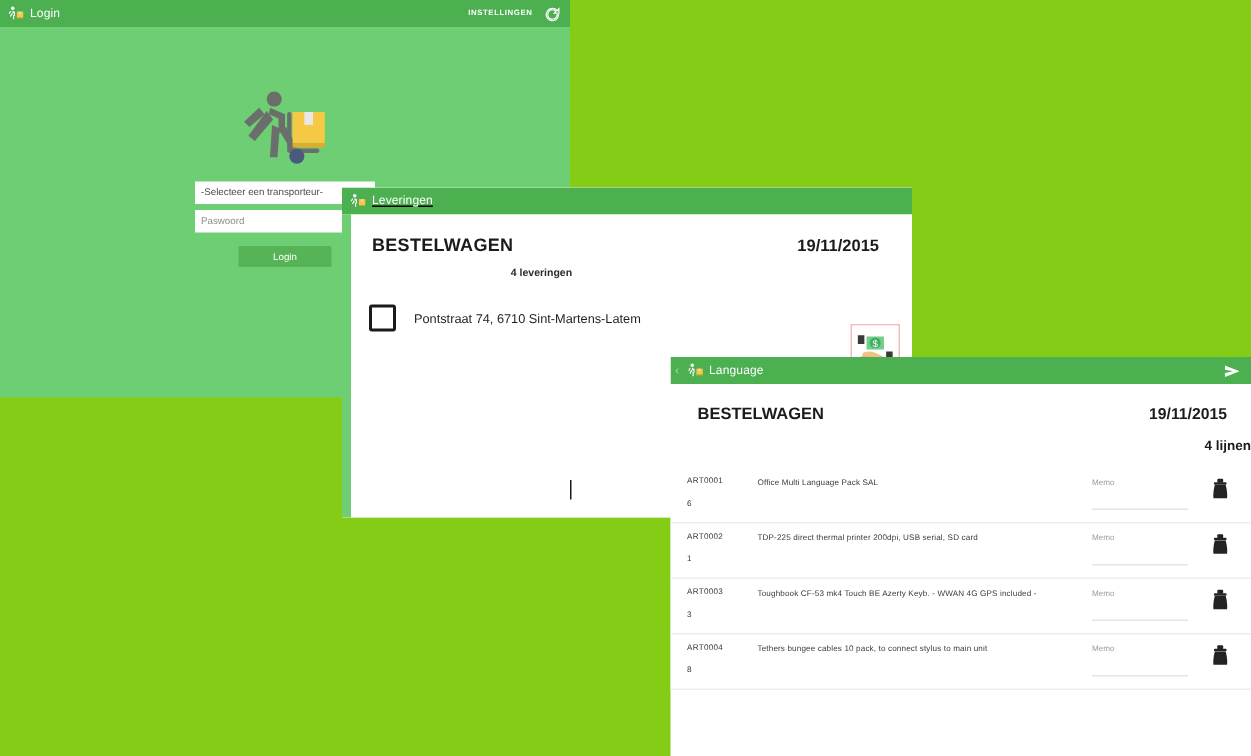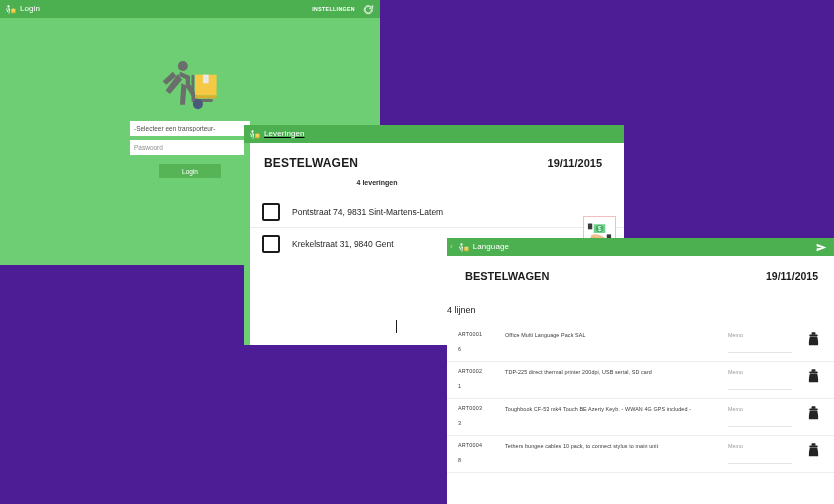--- a/index.html
+++ b/index.html
@@ -8,21 +8,21 @@
     background: #ffffff;
     width: 834px;
     height: 504px;
     overflow: hidden;
     font-family: "Liberation Sans", sans-serif;
   }
   .stage {
     position: relative;
     width: 834px;
     height: 504px;
-    background: #4c1d95;
+    background: #84cc16;
   }
 
   
   .window {
     position: absolute;
     background: #ffffff;
     overflow: hidden;
   }
   .titlebar {
     height: 18px;
@@ -126,21 +126,21 @@
     color: #ffffff;
     border: none;
     font-family: "Liberation Sans", sans-serif;
     font-size: 6.5px;
     cursor: pointer;
     border-radius: 1px;
   }
 
   
   #win-leveringen {
-    left: 244px; top: 125px; width: 380px; height: 220px;
+    left: 228px; top: 125px; width: 380px; height: 220px;
     background: #ffffff;
     box-shadow: 0 0 0 0 rgba(0,0,0,0);
     text-decoration: underline;
   }
   #win-leveringen .side-strip {
     position: absolute;
     left: 0; top: 18px; bottom: 0; width: 6px;
     background: #6ece73;
   }
   .lev-body {
@@ -227,25 +227,25 @@
     justify-content: space-between;
     padding: 14px 16px 0 18px;
   }
   .lvg-head .veh {
     font-size: 11px; font-weight: bold; color: #1b1b1b;
   }
   .lvg-head .date {
     font-size: 10.5px; font-weight: bold; color: #1b1b1b;
   }
   .lvg-sub {
-    text-align: left;
+    text-align: right;
     font-size: 9px;
-    font-weight: normal;
+    font-weight: bold;
     color: #1b1b1b;
-    margin-top: 23px;
+    margin-top: 10px;
   }
   .lines { margin-top: 10px; }
   .line-row {
     display: flex;
     align-items: flex-start;
     height: 37px;
     box-sizing: border-box;
     border-bottom: 1px solid #ededed;
     padding: 6px 0 0 0;
     position: relative;
@@ -385,25 +385,21 @@
     <div class="lev-body">
       <div class="sheet-head">
         <span class="veh">BESTELWAGEN</span>
         <span class="date">19/11/2015</span>
       </div>
       <div class="sheet-sub">4 leveringen</div>
 
       <div class="delivery-list">
         <div class="delivery-row">
           <span class="chk"></span>
-          <span class="delivery-addr">Pontstraat 74, 9831 Sint-Martens-Latem</span>
-        </div>
-        <div class="delivery-row">
-          <span class="chk"></span>
-          <span class="delivery-addr">Krekelstraat 31, 9840 Gent</span>
+          <span class="delivery-addr">Pontstraat 74, 6710 Sint-Martens-Latem</span>
         </div>
       </div>
 
       <div class="money-thumb">
         <svg viewBox="0 0 40 40">
           <rect x="0" y="0" width="40" height="40" fill="#ffffff"></rect>
           <path d="M4 9 L10 9 L10 17 L4 17 Z" fill="#3a3a3a"></path>
           <path d="M30 24 L36 24 L36 32 L30 32 Z" fill="#3a3a3a"></path>
           <path d="M12 10 L28 10 L28 22 L12 22 Z" fill="#6ed08a"></path>
           <circle cx="20" cy="16" r="5" fill="#3fae63"></circle>

